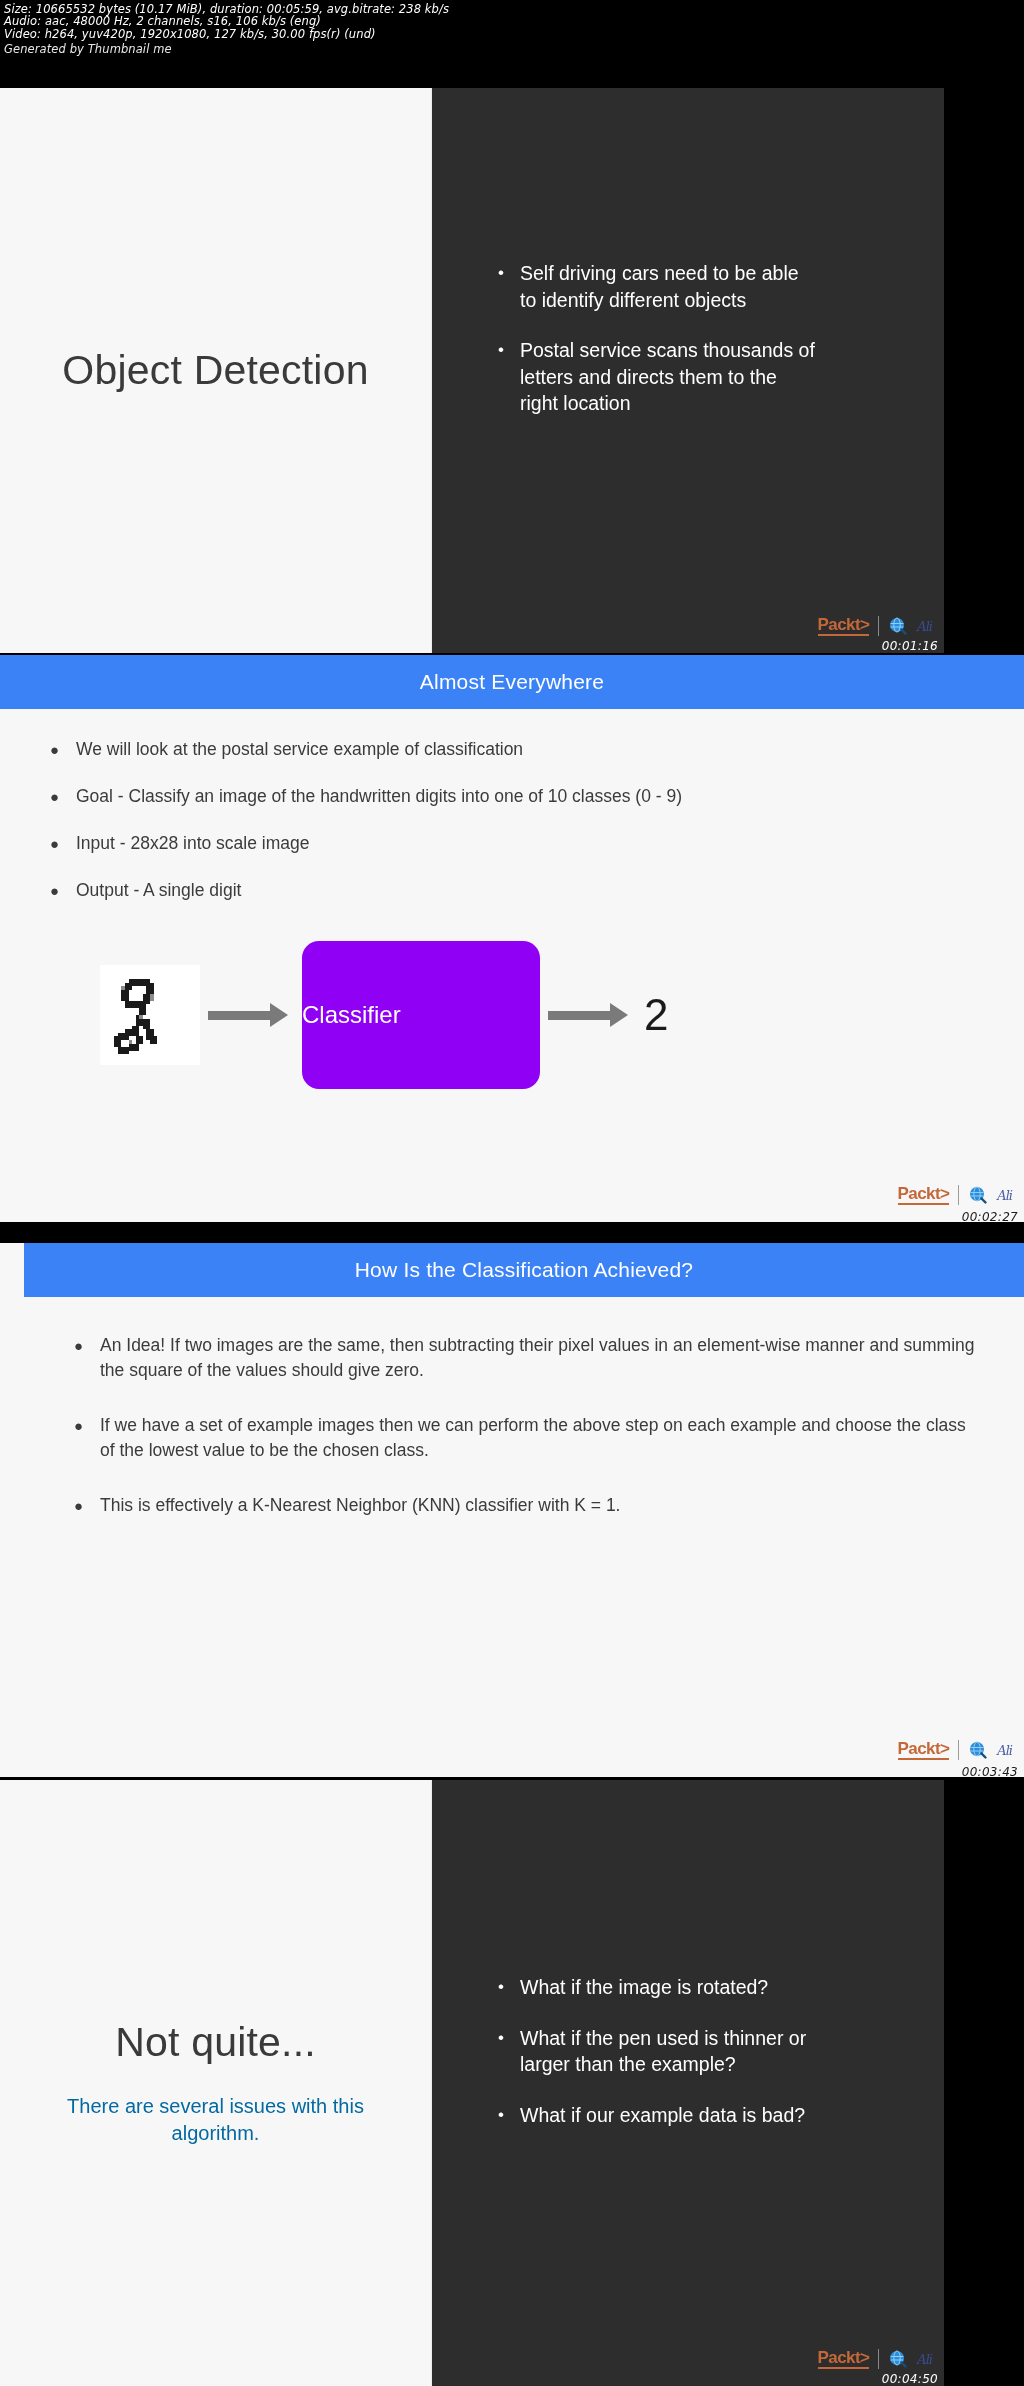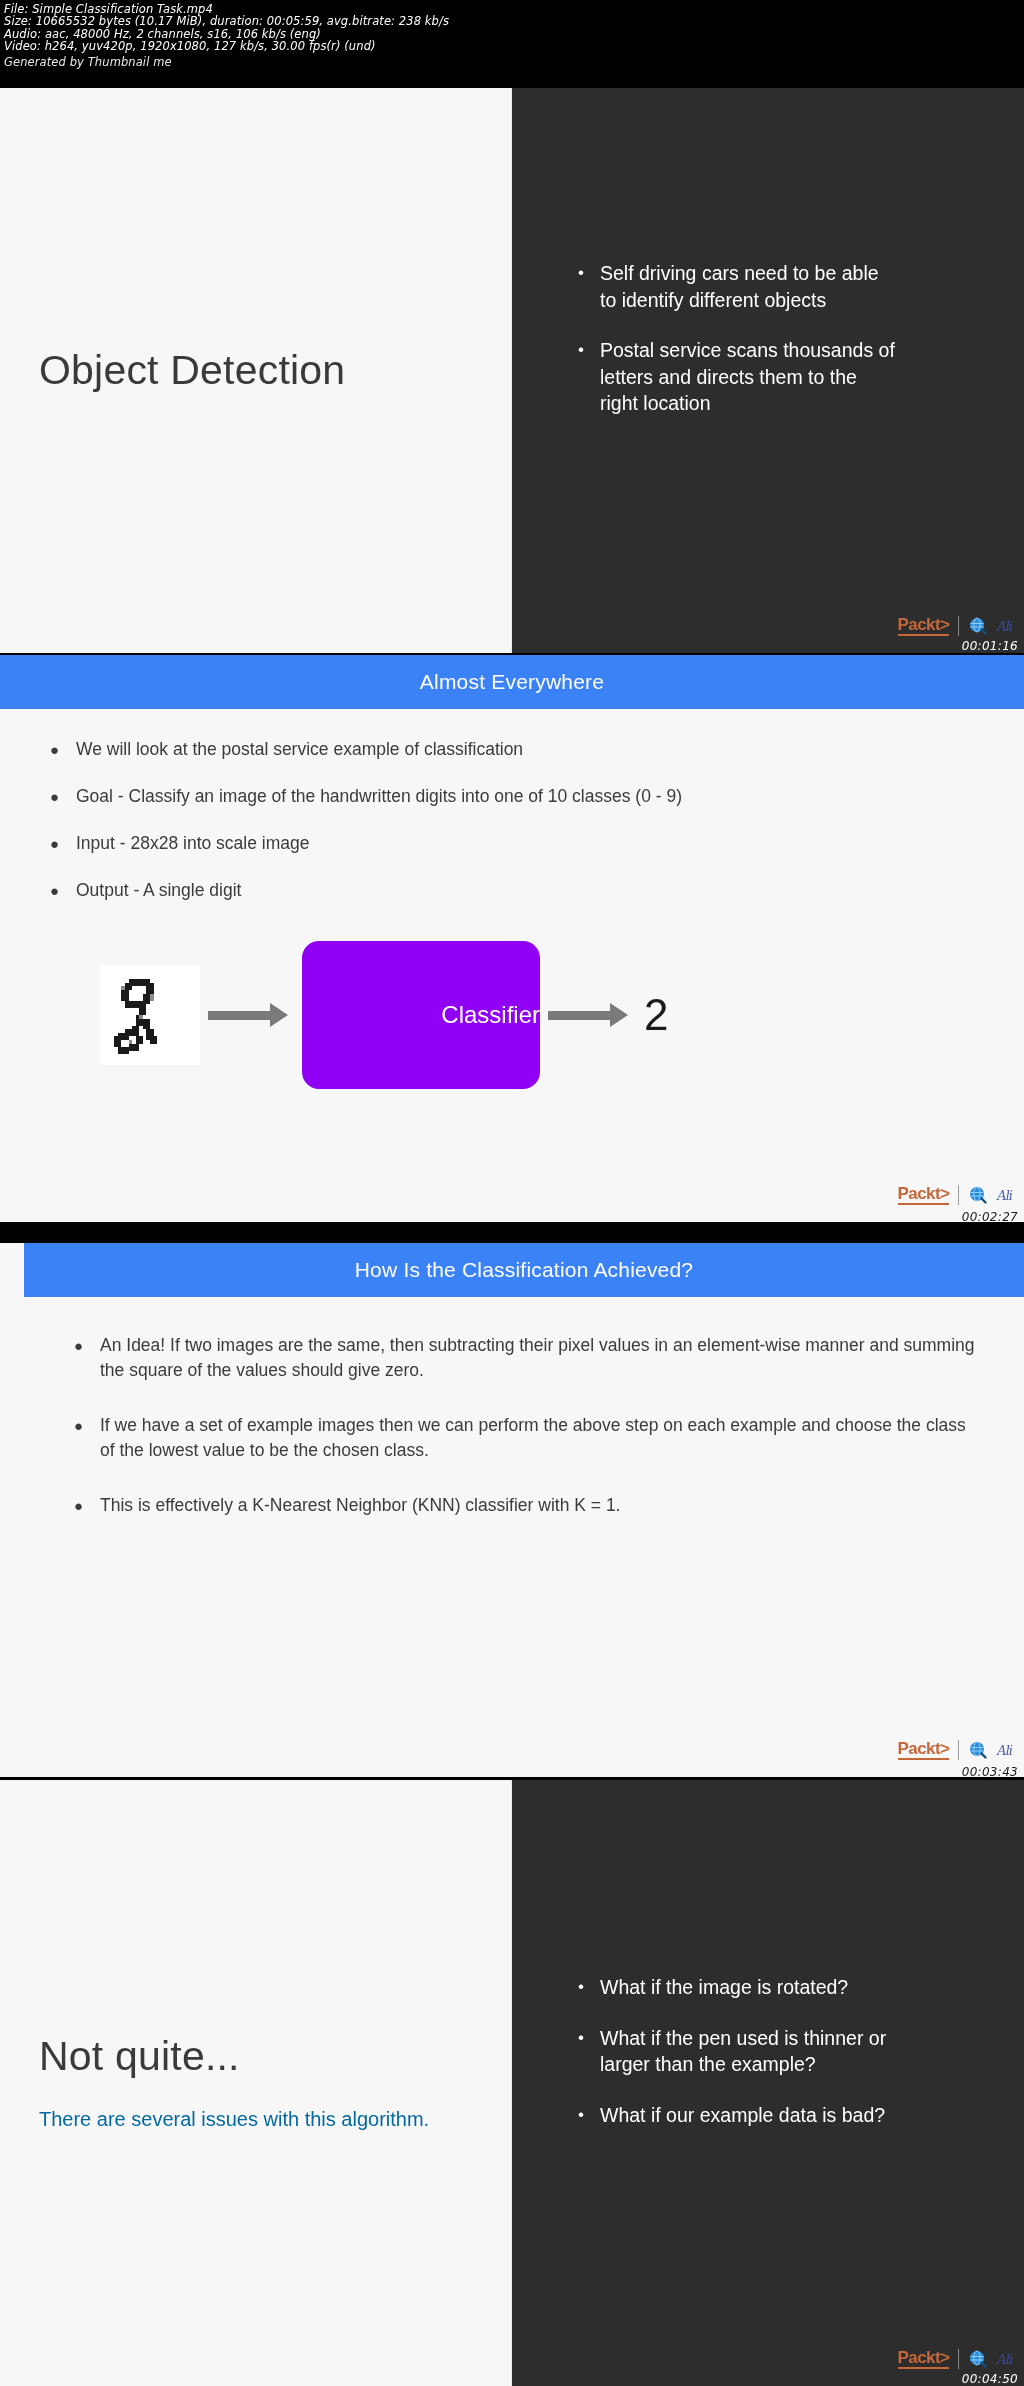--- a/index.html
+++ b/index.html
@@ -40,25 +40,25 @@
 
   
   .slide {
     position: absolute;
     overflow: hidden;
   }
 
   
   .slide-split { display: flex; }
   .split-left {
-    width: 512px;
+    width: 432px;
     background: #f7f7f7;
     display: flex;
     flex-direction: column;
-    align-items: flex-start;
+    align-items: center;
     justify-content: center;
     padding: 0 39px;
     border-right: 1px solid #ececec;
   }
   .split-title {
     font-size: 41px;
     font-weight: 400;
     color: #3a3a3a;
     letter-spacing: 0.2px;
     text-align: center;
@@ -170,21 +170,21 @@
     border-bottom: 12px solid transparent;
     border-left: 18px solid #7a7a7a;
   }
   .classifier-box {
     flex: 0 0 auto;
     width: 238px; height: 148px;
     background: #8f00f5;
     border-radius: 17px;
     display: flex;
     align-items: center;
-    justify-content: flex-end;
+    justify-content: flex-start;
     color: #ffffff;
     font-size: 24px;
   }
   .out-digit {
     flex: 0 0 auto;
     font-size: 44px;
     color: #1b1b1b;
     line-height: 1;
     margin-left: 2px;
     font-family: "Liberation Sans", sans-serif;
@@ -246,21 +246,20 @@
     left: 0; width: 1024px; height: 2px;
     background: #000;
   }
 </style>
 </head>
 <body>
 
 <div id="page">
 
   <div class="info-header">
-    <div class="info-line">File: Simple Classification Task.mp4</div>
     <div class="info-line">Size: 10665532 bytes (10.17 MiB), duration: 00:05:59, avg.bitrate: 238 kb/s</div>
     <div class="info-line">Audio: aac, 48000 Hz, 2 channels, s16, 106 kb/s (eng)</div>
     <div class="info-line">Video: h264, yuv420p, 1920x1080, 127 kb/s, 30.00 fps(r) (und)</div>
     <div class="info-line gen">Generated by Thumbnail me</div>
   </div>
 
   <div class="slide slide-split" style="left:0; top:88px; width:1024px; height:565px;">
     <div class="split-left">
       <div class="split-title">Object Detection</div>
     </div>

